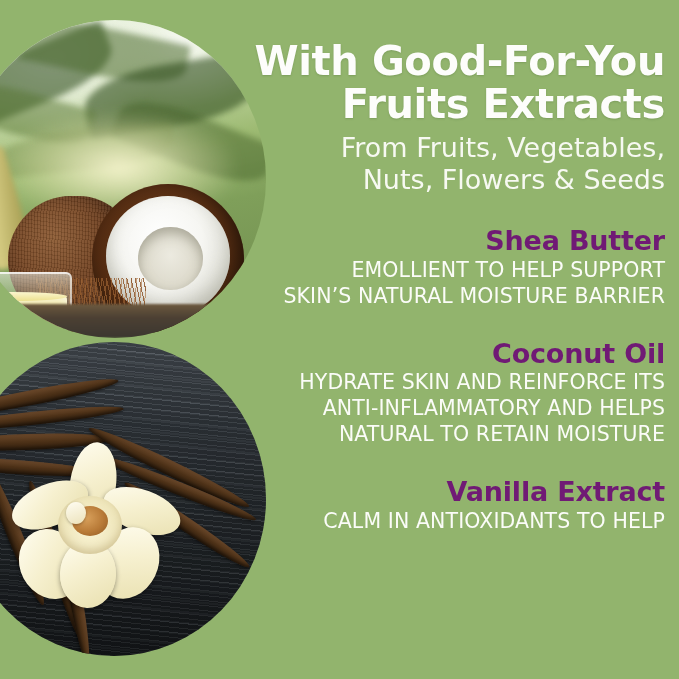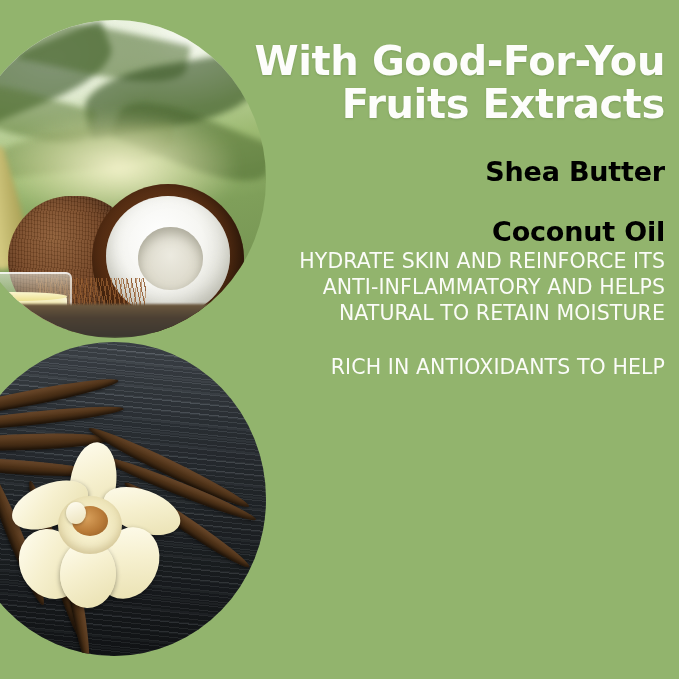--- a/index.html
+++ b/index.html
@@ -268,21 +268,21 @@
     color: #f7f9f2;
   }
   .ingredient {
     margin-top: 26px;
   }
   .ing-name {
     margin: 0;
     font-size: 27px;
     font-weight: 700;
     line-height: 1.18;
-    color: #000000;
+    color: #701a75;
     letter-spacing: -0.2px;
   }
   .ing-desc {
     margin: 1px 0 0 0;
     font-size: 20.5px;
     line-height: 1.26;
     font-weight: 400;
     letter-spacing: 0.1px;
     color: #fbfcf8;
   }
@@ -349,34 +349,43 @@
 
   </div>
 
   <div class="content">
 
     <h1 class="headline">
       <span>With Good-For-You</span><br>
       <span>Fruits Extracts</span>
     </h1>
 
+    <p class="subhead">
+      <span>From Fruits, Vegetables,</span><br>
+      <span>Nuts, Flowers &amp; Seeds</span>
+    </p>
 
     <div class="ingredient sec-shea">
       <p class="ing-name">Shea Butter</p>
+      <p class="ing-desc">
+        <span>EMOLLIENT TO HELP SUPPORT</span>
+        <span>SKIN’S NATURAL MOISTURE BARRIER</span>
+      </p>
     </div>
 
     <div class="ingredient sec-coconut">
       <p class="ing-name">Coconut Oil</p>
       <p class="ing-desc">
         <span>HYDRATE SKIN AND REINFORCE ITS</span>
         <span>ANTI-INFLAMMATORY AND HELPS</span>
         <span>NATURAL TO RETAIN MOISTURE</span>
       </p>
     </div>
 
     <div class="ingredient sec-vanilla">
+      <p class="ing-name">Vanilla Extract</p>
       <p class="ing-desc">
-        <span>RICH IN ANTIOXIDANTS TO HELP</span>
+        <span>CALM IN ANTIOXIDANTS TO HELP</span>
       </p>
     </div>
 
   </div>
 </div>
 
 </body></html>

